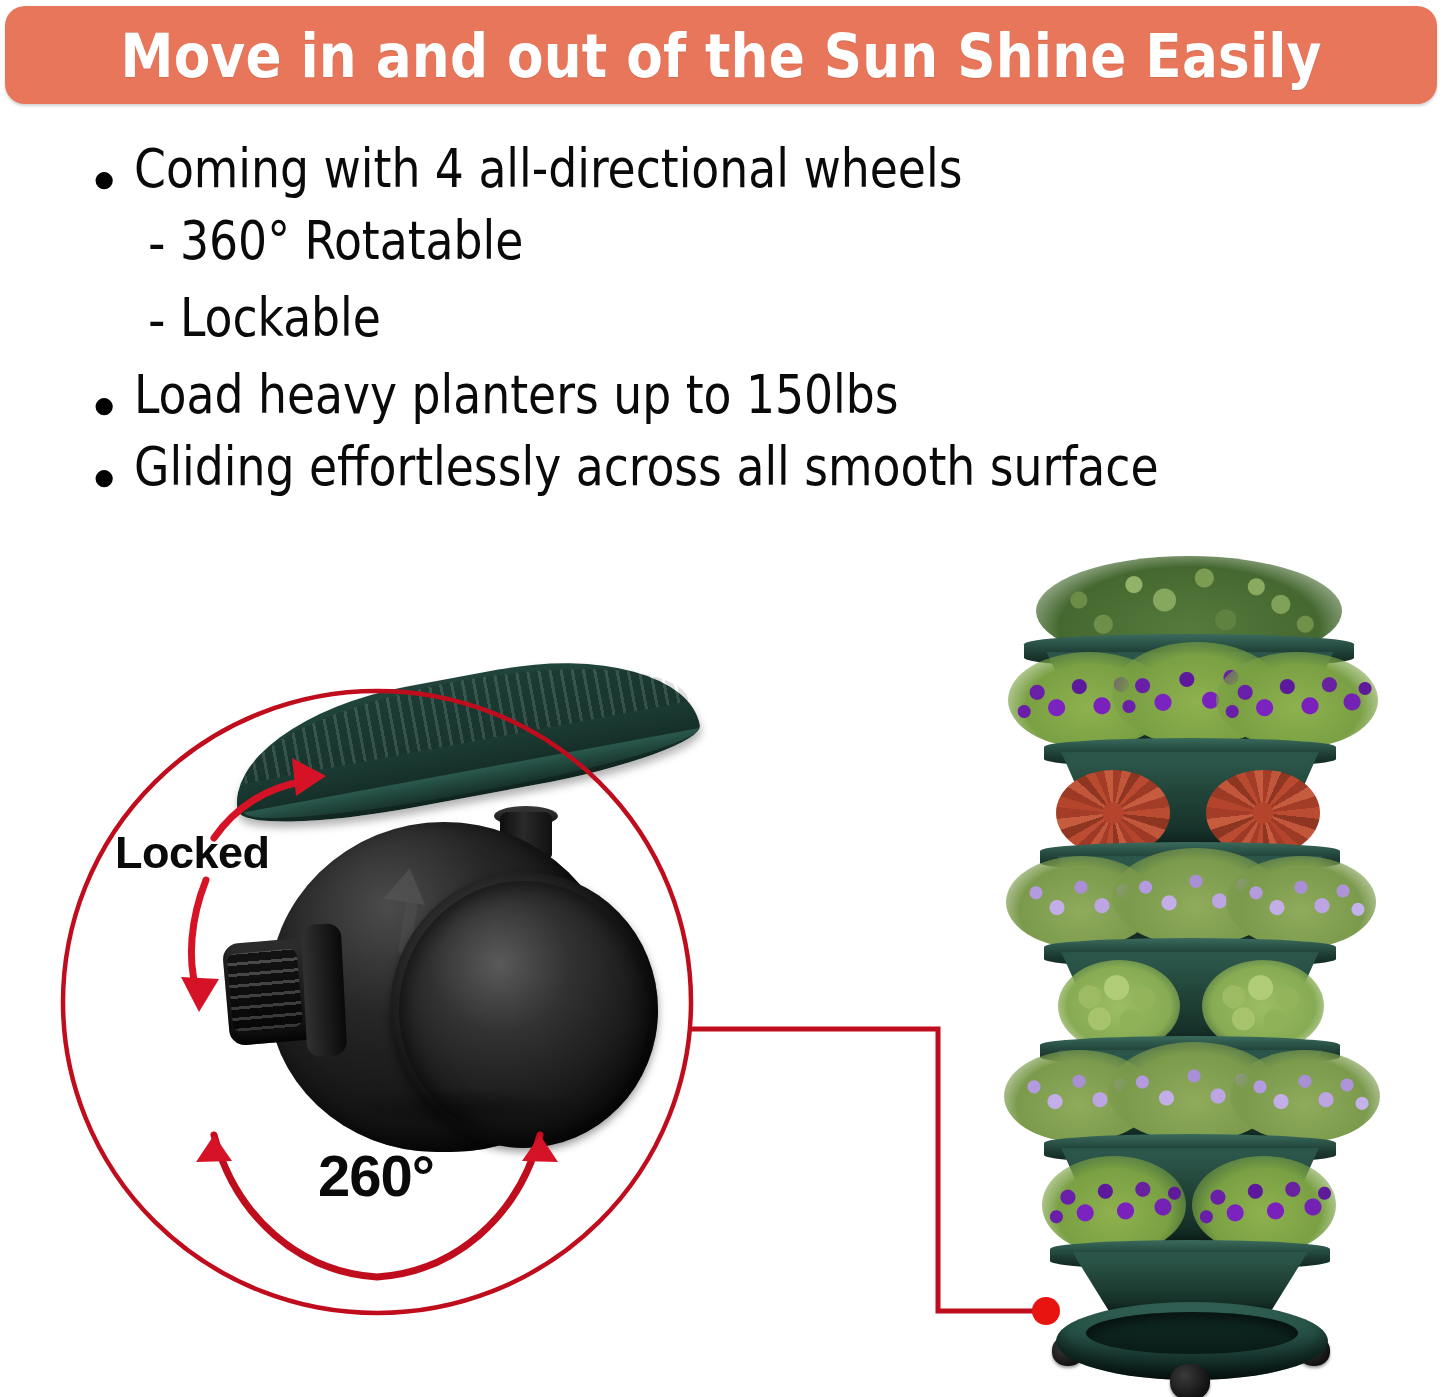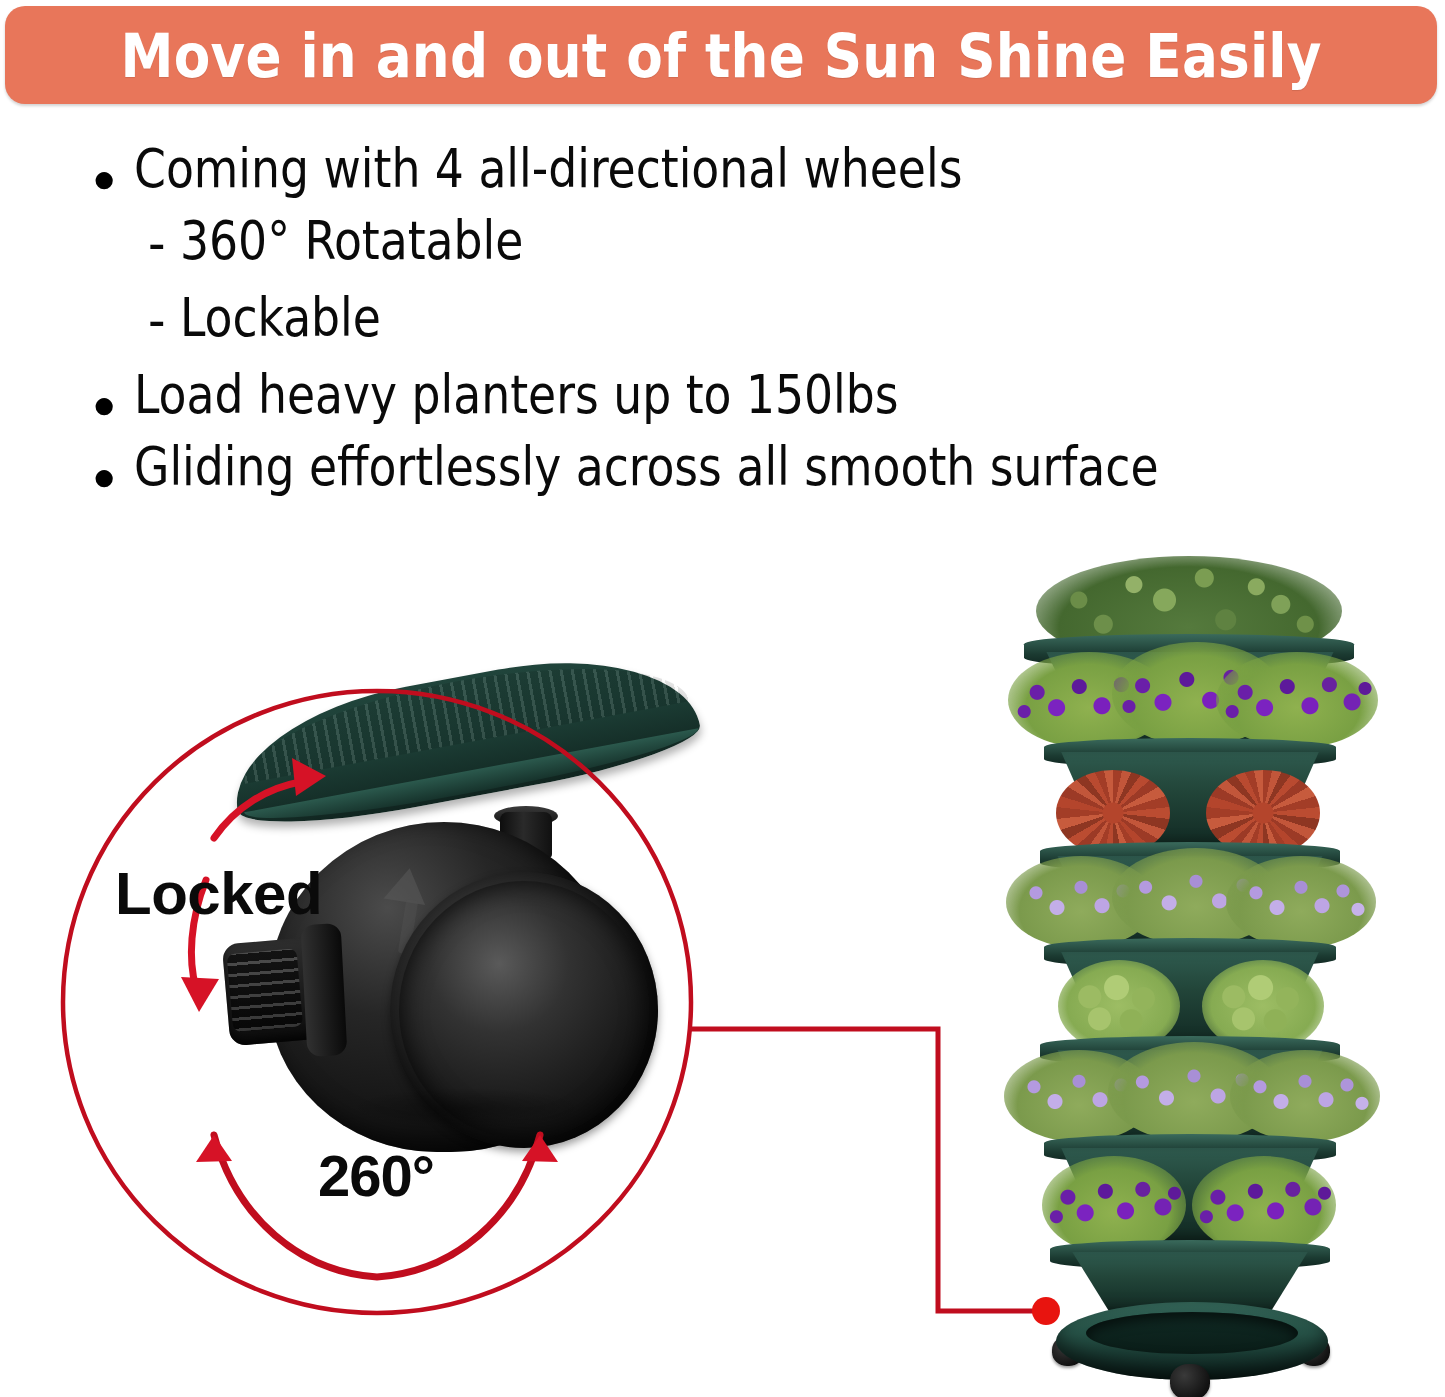--- a/index.html
+++ b/index.html
@@ -42,21 +42,21 @@
     transform:scaleX(.94);transform-origin:left center;
   }
   .b-main{margin-bottom:14px;}
   .b-sub{margin-left:56px;margin-bottom:14px;}
   .b-sub .b-dash{
     font-family:"Liberation Sans Narrow","DejaVu Sans Condensed","Liberation Sans",sans-serif;
     font-size:54px;color:#0a0a0a;margin-right:14px;
   }
 
   .lbl{position:absolute;font-weight:bold;color:#0a0a0a;white-space:nowrap;}
-  .lbl-locked{left:115px;top:859px;font-size:60px;letter-spacing:-.5px;}
+  .lbl-locked{left:115px;top:827px;font-size:45px;letter-spacing:-.5px;}
   .lbl-360{left:318px;top:1142px;font-size:58px;letter-spacing:-1px;}
 
   
   .wheel-wrap{position:absolute;left:232px;top:690px;width:440px;height:490px;}
 
   
   .base-plate{
     position:absolute;left:0px;top:30px;width:470px;height:120px;
     background:linear-gradient(180deg,#20443b 0%,#1b3b33 55%,#10241f 100%);
     border-radius:50% 50% 46% 46% / 95% 95% 30% 30%;

